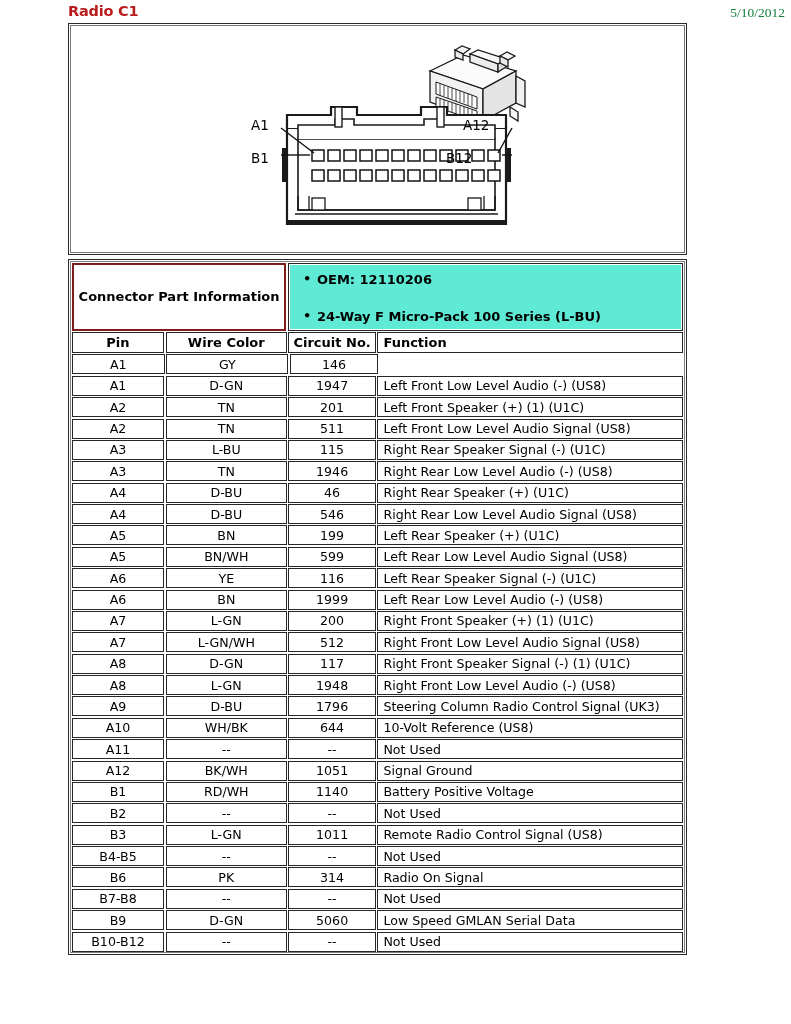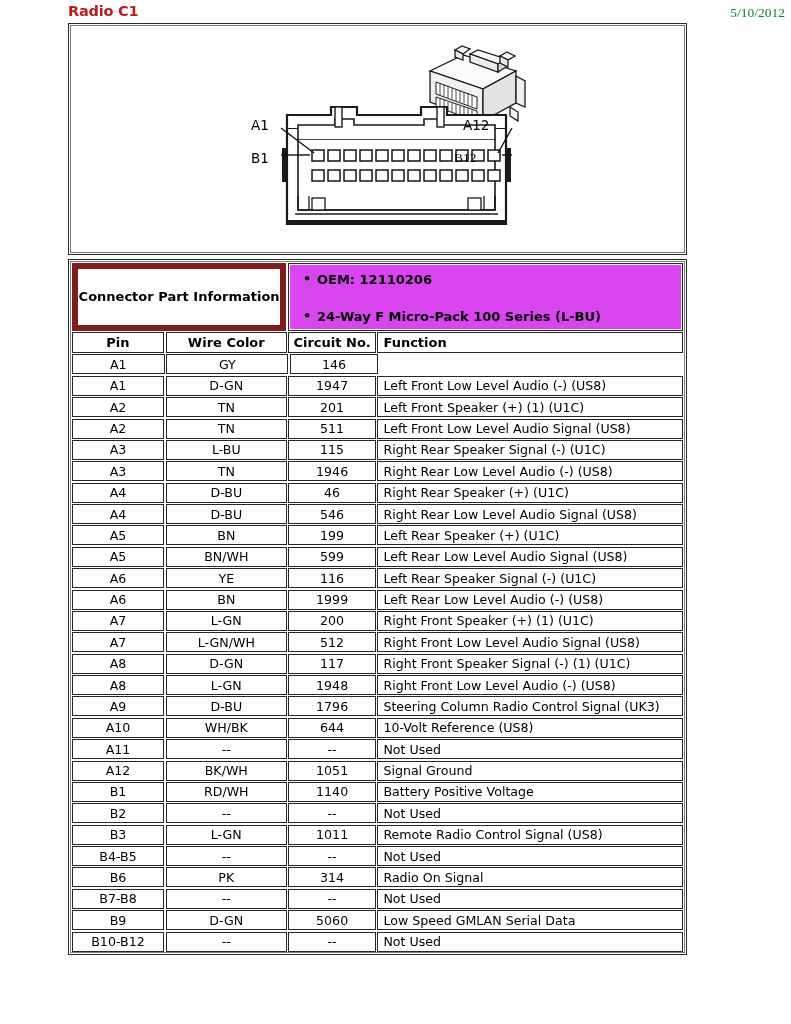--- a/index.html
+++ b/index.html
@@ -70,21 +70,21 @@
   .pin-label {
     position: absolute;
     font-family: "DejaVu Sans", sans-serif;
     font-size: 13.5px;
     color: #000;
     white-space: nowrap;
   }
   #label-a1  { left: 182px; top: 93px; }
   #label-b1  { left: 182px; top: 126px; }
   #label-a12 { left: 394px; top: 93px; }
-  #label-b12 { left: 385px; top: 126px; font-family: Liberation Serif, serif; }
+  #label-b12 { left: 377px; top: 126px; }
 
   
   #pin-table {
     position: absolute;
     left: 0;
     top: 236px;
     width: 619px;
     border: 1px solid #2b2b2b;
     box-shadow: inset 0 0 0 1px #ffffff, inset 0 0 0 2px #808083;
     box-sizing: border-box;
@@ -126,39 +126,39 @@
   }
 
   
   #part-info-row {
     display: flex;
     width: 100%;
   }
   #part-info-label {
     width: 215px;
     height: 68px;
-    border: 6px solid #7f1d1d;
+    border: 2px solid #7f1d1d;
     box-shadow: inset 0 0 0 1px #ffffff;
     box-sizing: border-box;
     margin: 0.7px 0.8px;
     display: flex;
     align-items: center;
     justify-content: center;
     font-weight: bold;
     font-size: 13px;
     background: #fff;
   }
   #part-info-values {
     width: 396px;
     height: 68px;
     border: 1px solid #262626;
     box-shadow: inset 0 0 0 1px #ffffff;
     box-sizing: border-box;
     margin: 0.7px 0.8px;
-    background: #d946ef;
+    background: #5eead4;
     position: relative;
   }
   .bullet-line {
     position: absolute;
     left: 28px;
     font-weight: bold;
     font-size: 13px;
     white-space: nowrap;
   }
   .bullet-line::before {

